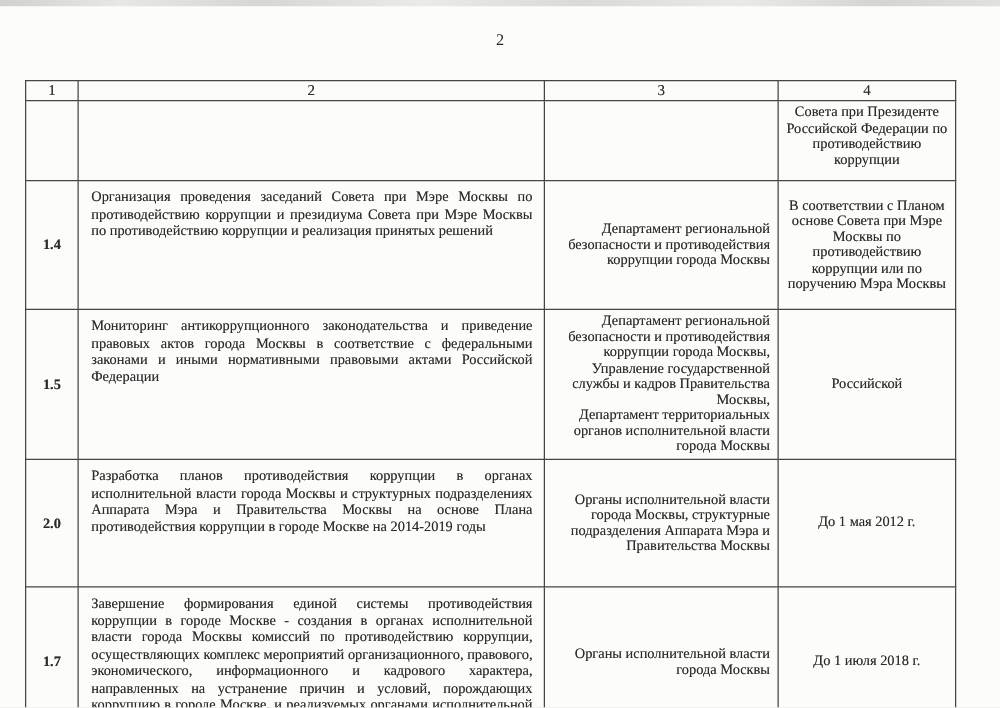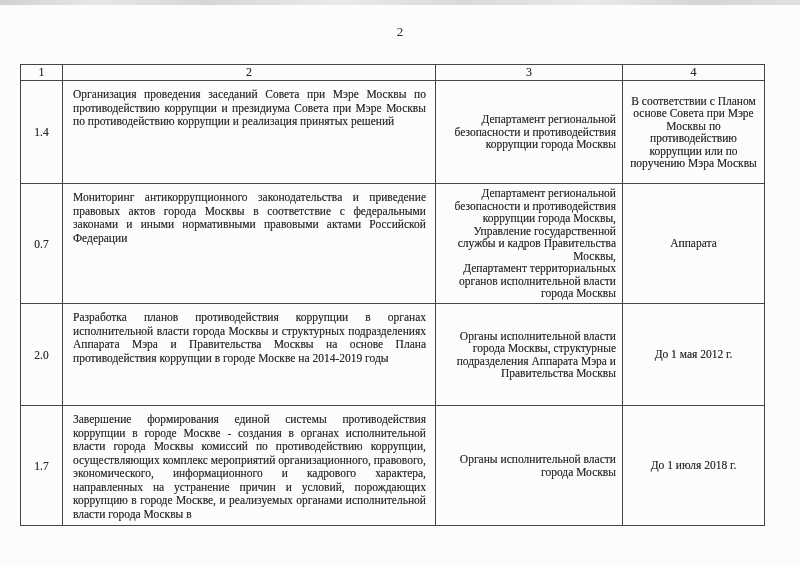--- a/index.html
+++ b/index.html
@@ -49,20 +49,21 @@
     font-size: 12px;
   }
   tr.row-cont  td { height: 52px; }
   tr.row-r14   td { height: 91px; }
   tr.row-r15   td { height: 108px; margin-left: 11px; }
   tr.row-r16   td { height: 90px; }
   tr.row-r17   td { height: 93px; }
 
   td.cell-num {
     text-align: center;
+    font-weight: bold;
   }
   td.cell-activity {
     text-align: justify;
     vertical-align: top;
     padding: 7px 9px 4px 10px;
     line-height: 13.5px;
     font-family: Liberation Serif, serif;
   }
   td.cell-resp {
     text-align: right;
@@ -92,35 +93,41 @@
       <col style="width:142px">
     </colgroup>
     <tbody>
       <tr class="header-row">
         <td>1</td>
         <td>2</td>
         <td>3</td>
         <td>4</td>
       </tr>
 
+      <tr class="row-cont">
+        <td class="cell-num"></td>
+        <td class="cell-activity"></td>
+        <td class="cell-resp"></td>
+        <td class="cell-deadline">Совета при Президенте Российской Федерации по противодействию коррупции</td>
+      </tr>
 
       <tr class="row-r14">
         <td class="cell-num">1.4</td>
         <td class="cell-activity">Организация проведения заседаний Совета при Мэре Москвы по противодействию коррупции и президиума Совета при Мэре Москвы по противодействию коррупции и реализация принятых решений</td>
         <td class="cell-resp">Департамент региональной безопасности и противодействия коррупции города Москвы</td>
         <td class="cell-deadline">В соответствии с Планом основе Совета при Мэре Москвы по противодействию коррупции или по поручению Мэра Москвы</td>
       </tr>
 
       <tr class="row-r15">
-        <td class="cell-num">0.7</td>
+        <td class="cell-num">1.5</td>
         <td class="cell-activity">Мониторинг антикоррупционного законодательства и приведение правовых актов города Москвы в соответствие с федеральными законами и иными нормативными правовыми актами Российской Федерации</td>
         <td class="cell-resp">Департамент региональной безопасности и противодействия коррупции города Москвы,
 Управление государственной службы и кадров Правительства Москвы,
 Департамент территориальных органов исполнительной власти города Москвы</td>
-        <td class="cell-deadline">Аппарата</td>
+        <td class="cell-deadline">Российской</td>
       </tr>
 
       <tr class="row-r16">
         <td class="cell-num">2.0</td>
         <td class="cell-activity">Разработка планов противодействия коррупции в органах исполнительной власти города Москвы и структурных подразделениях Аппарата Мэра и Правительства Москвы на основе Плана противодействия коррупции в городе Москве на 2014-2019 годы</td>
         <td class="cell-resp">Органы исполнительной власти города Москвы, структурные подразделения Аппарата Мэра и Правительства Москвы</td>
         <td class="cell-deadline">До 1 мая 2012 г.</td>
       </tr>
 
       <tr class="row-r17">

